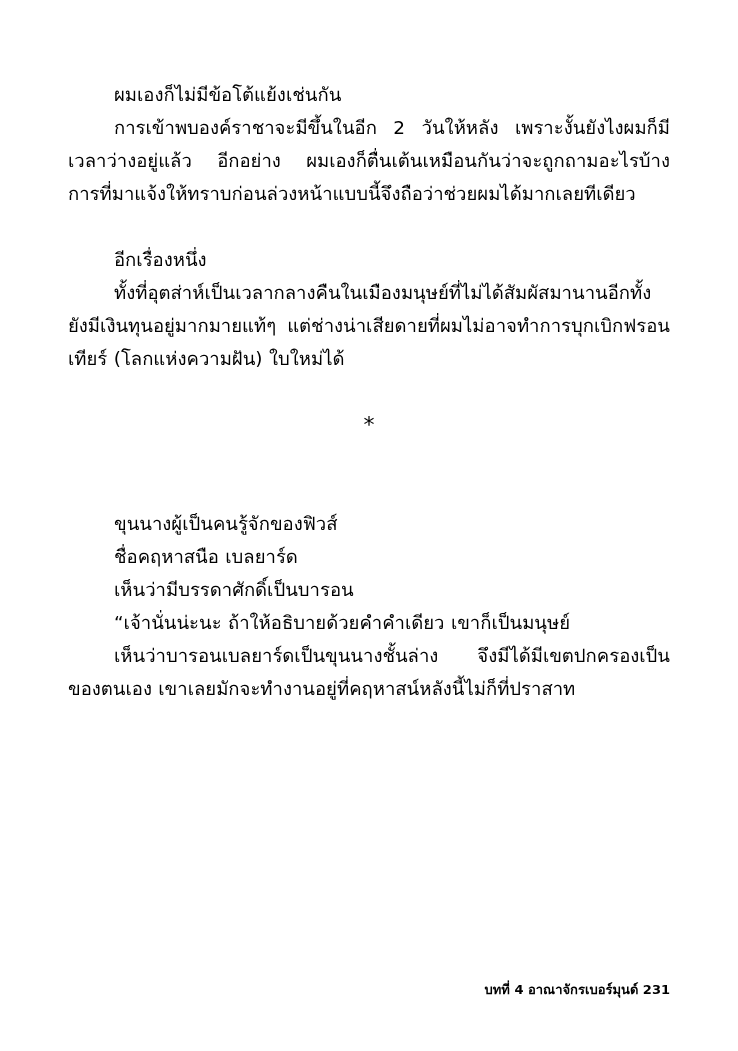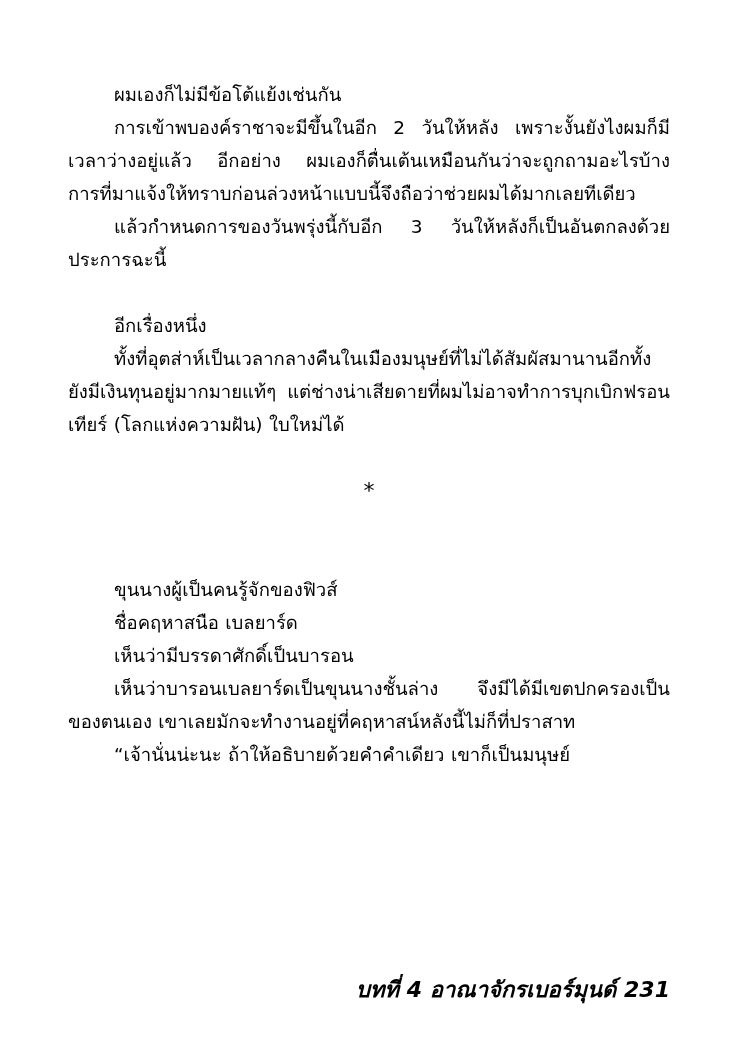--- a/index.html
+++ b/index.html
@@ -42,50 +42,48 @@
     font-size: 22px;
     line-height: 33px;
     letter-spacing: 0;
   }
   .footer {
     position: absolute;
     left: 68px;
     right: 68px;
     bottom: 48px;
     text-align: right;
-    font-size: 22px;
+    font-size: 13px;
     font-weight: bold;
     line-height: 26px;
-    font-style: italic;
   }
 </style>
 </head>
 <body>
 
 <div class="page">
   <div class="body-text">
 
     <p class="para">ผมเองก็ไม่มีข้อโต้แย้งเช่นกัน</p>
     <p class="para">การเข้าพบองค์ราชาจะมีขึ้นในอีก 2 วันให้หลัง เพราะงั้นยังไงผมก็มีเวลาว่างอยู่แล้ว อีกอย่าง ผมเองก็ตื่นเต้นเหมือนกันว่าจะถูกถามอะไรบ้าง การที่มาแจ้งให้ทราบก่อนล่วงหน้าแบบนี้จึงถือว่าช่วยผมได้มากเลยทีเดียว</p>
-    <p class="para">แล้วกำหนดการของวันพรุ่งนี้กับอีก 3 วันให้หลังก็เป็นอันตกลงด้วยประการฉะนี้</p>
 
     <div class="spacer-line"></div>
 
     <p class="para">อีกเรื่องหนึ่ง</p>
     <p class="para">ทั้งที่อุตส่าห์เป็นเวลากลางคืนในเมืองมนุษย์ที่ไม่ได้สัมผัสมานานอีกทั้งยังมีเงินทุนอยู่มากมายแท้ๆ แต่ช่างน่าเสียดายที่ผมไม่อาจทำการบุกเบิกฟรอนเทียร์ (โลกแห่งความฝัน) ใบใหม่ได้</p>
 
     <div class="spacer-line"></div>
 
     <p class="star-line">*</p>
 
     <div class="spacer-line"></div>
     <div class="spacer-line"></div>
 
     <p class="para">ขุนนางผู้เป็นคนรู้จักของฟิวส์</p>
     <p class="para">ชื่อคฤหาสนือ เบลยาร์ด</p>
     <p class="para">เห็นว่ามีบรรดาศักดิ์เป็นบารอน</p>
+    <p class="para">“เจ้านั่นน่ะนะ ถ้าให้อธิบายด้วยคำคำเดียว เขาก็เป็นมนุษย์</p>
     <p class="para">เห็นว่าบารอนเบลยาร์ดเป็นขุนนางชั้นล่าง จึงมีได้มีเขตปกครองเป็นของตนเอง เขาเลยมักจะทำงานอยู่ที่คฤหาสน์หลังนี้ไม่ก็ที่ปราสาท</p>
-    <p class="para">“เจ้านั่นน่ะนะ ถ้าให้อธิบายด้วยคำคำเดียว เขาก็เป็นมนุษย์</p>
 
   </div>
 
   <div class="footer">บทที่ 4 อาณาจักรเบอร์มุนด์ 231</div>
 </div>
 
 </body></html>

